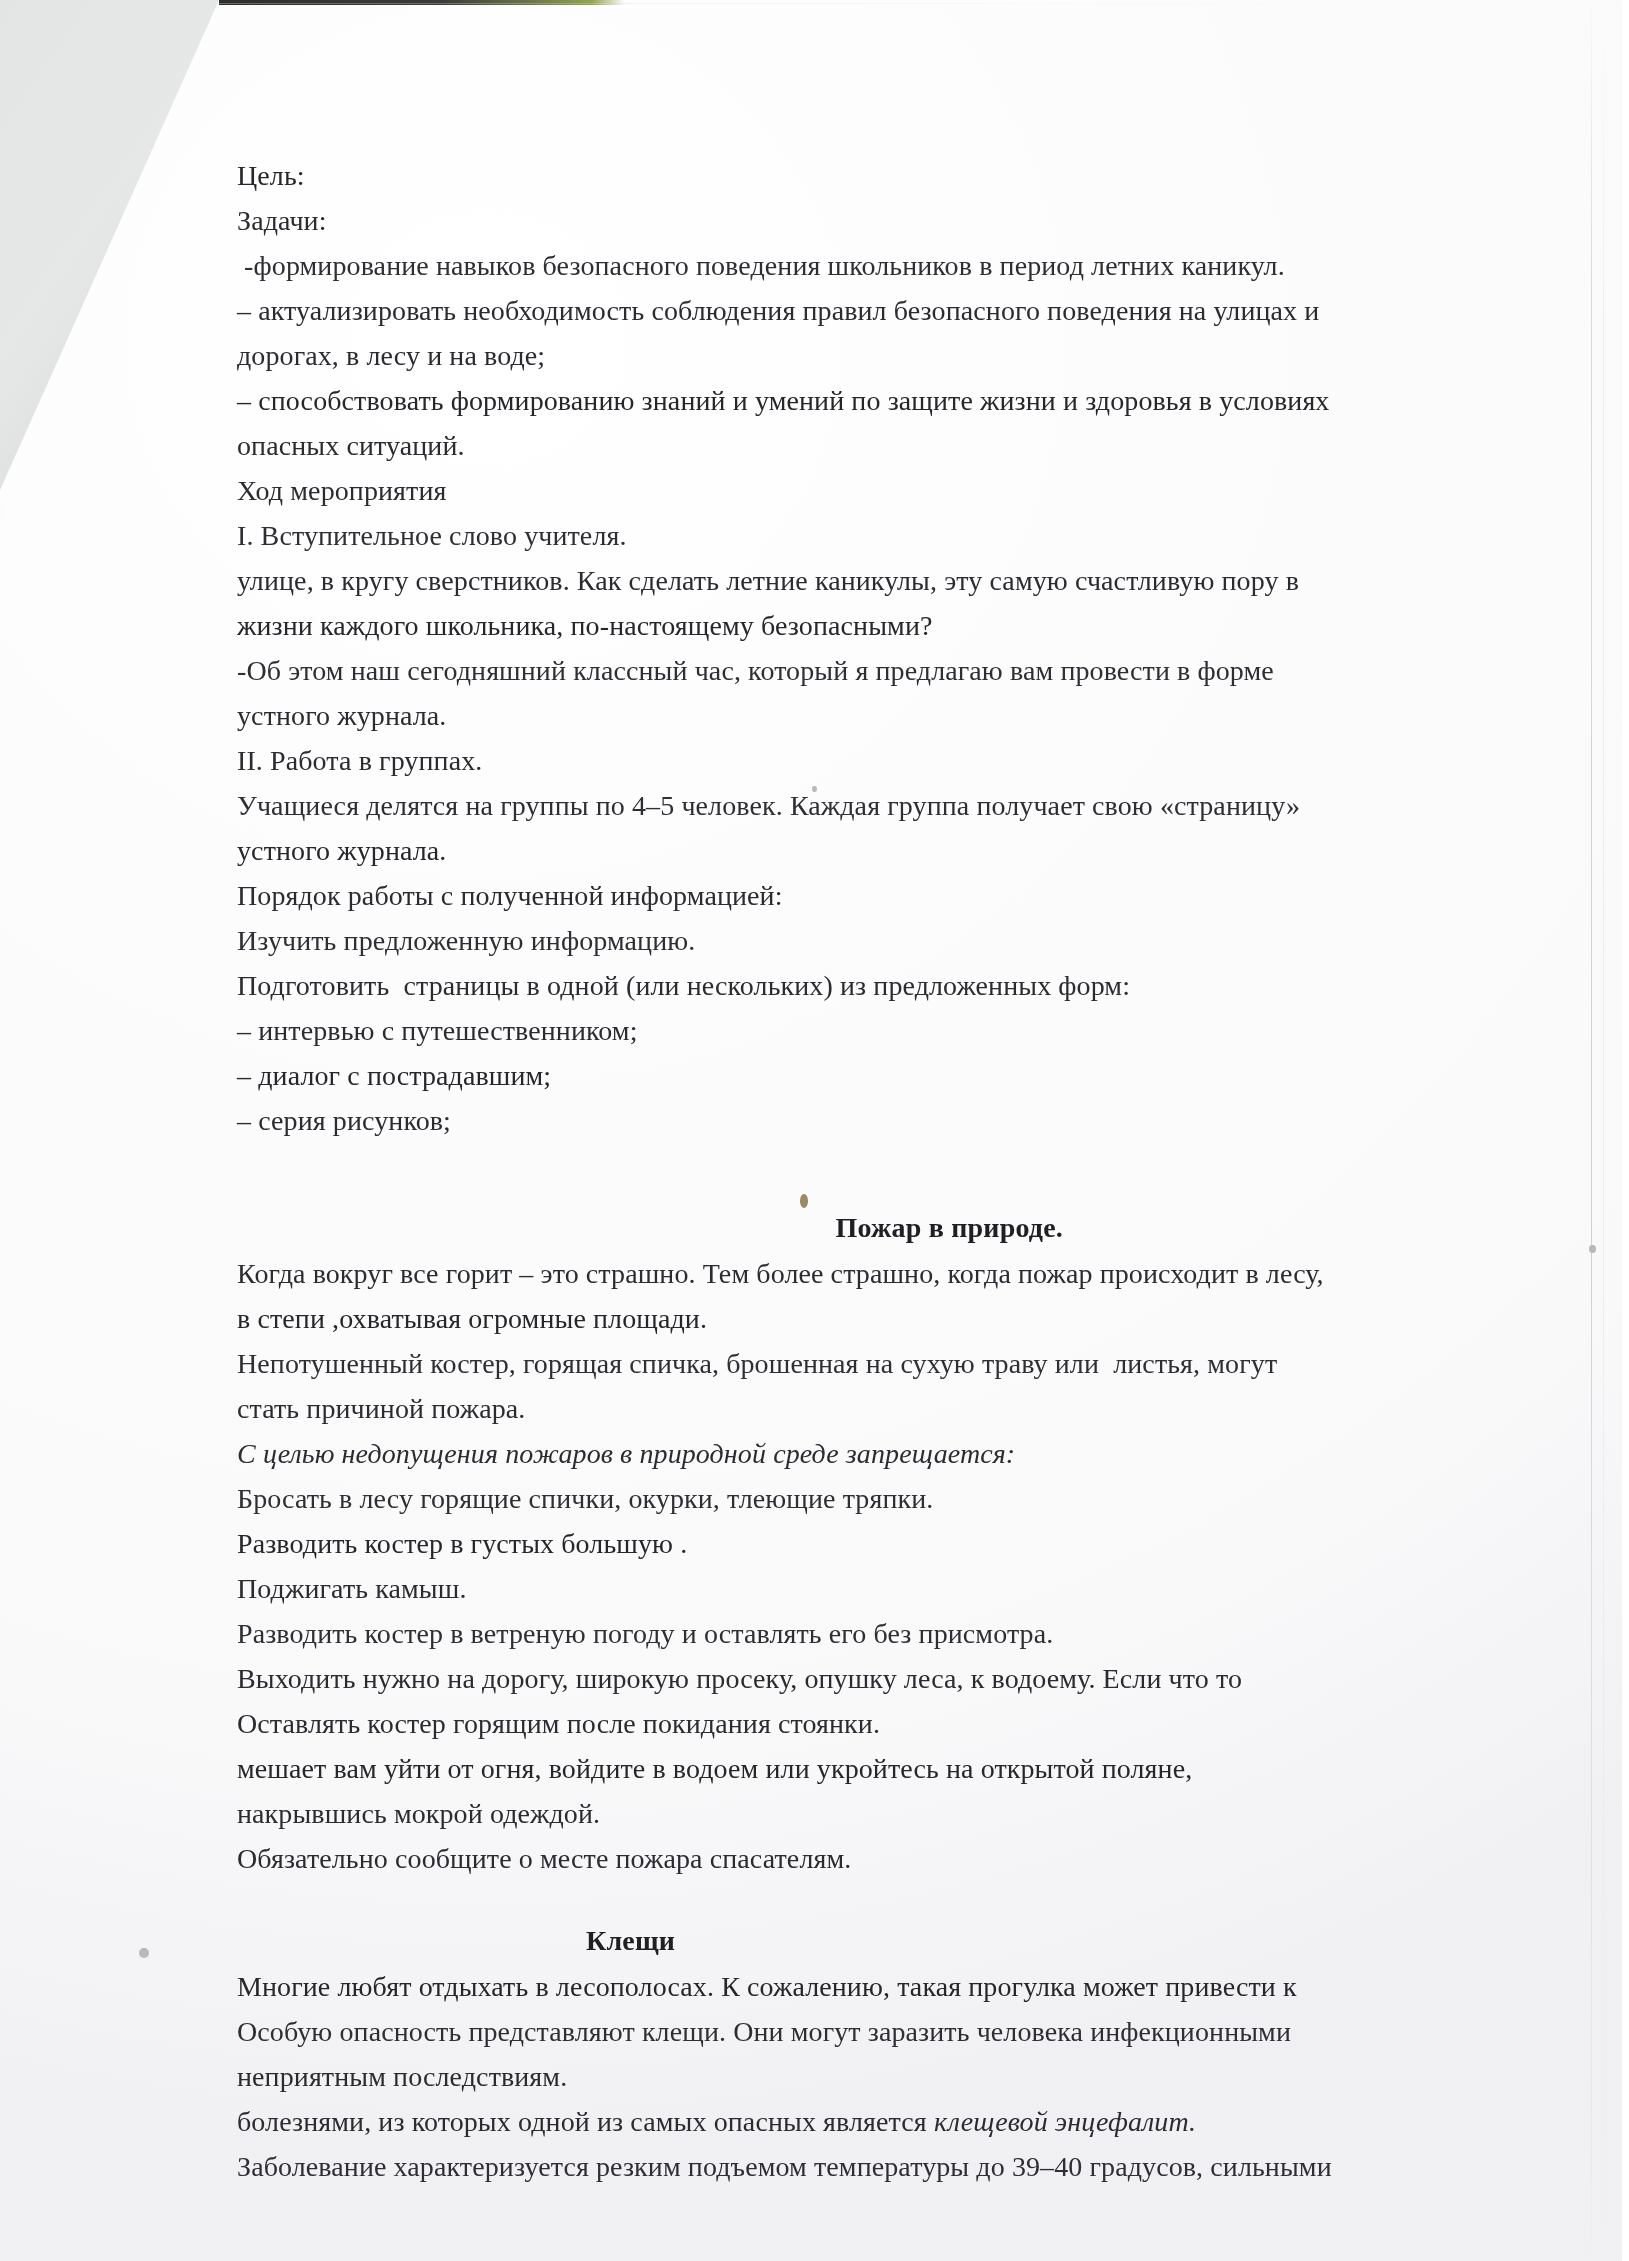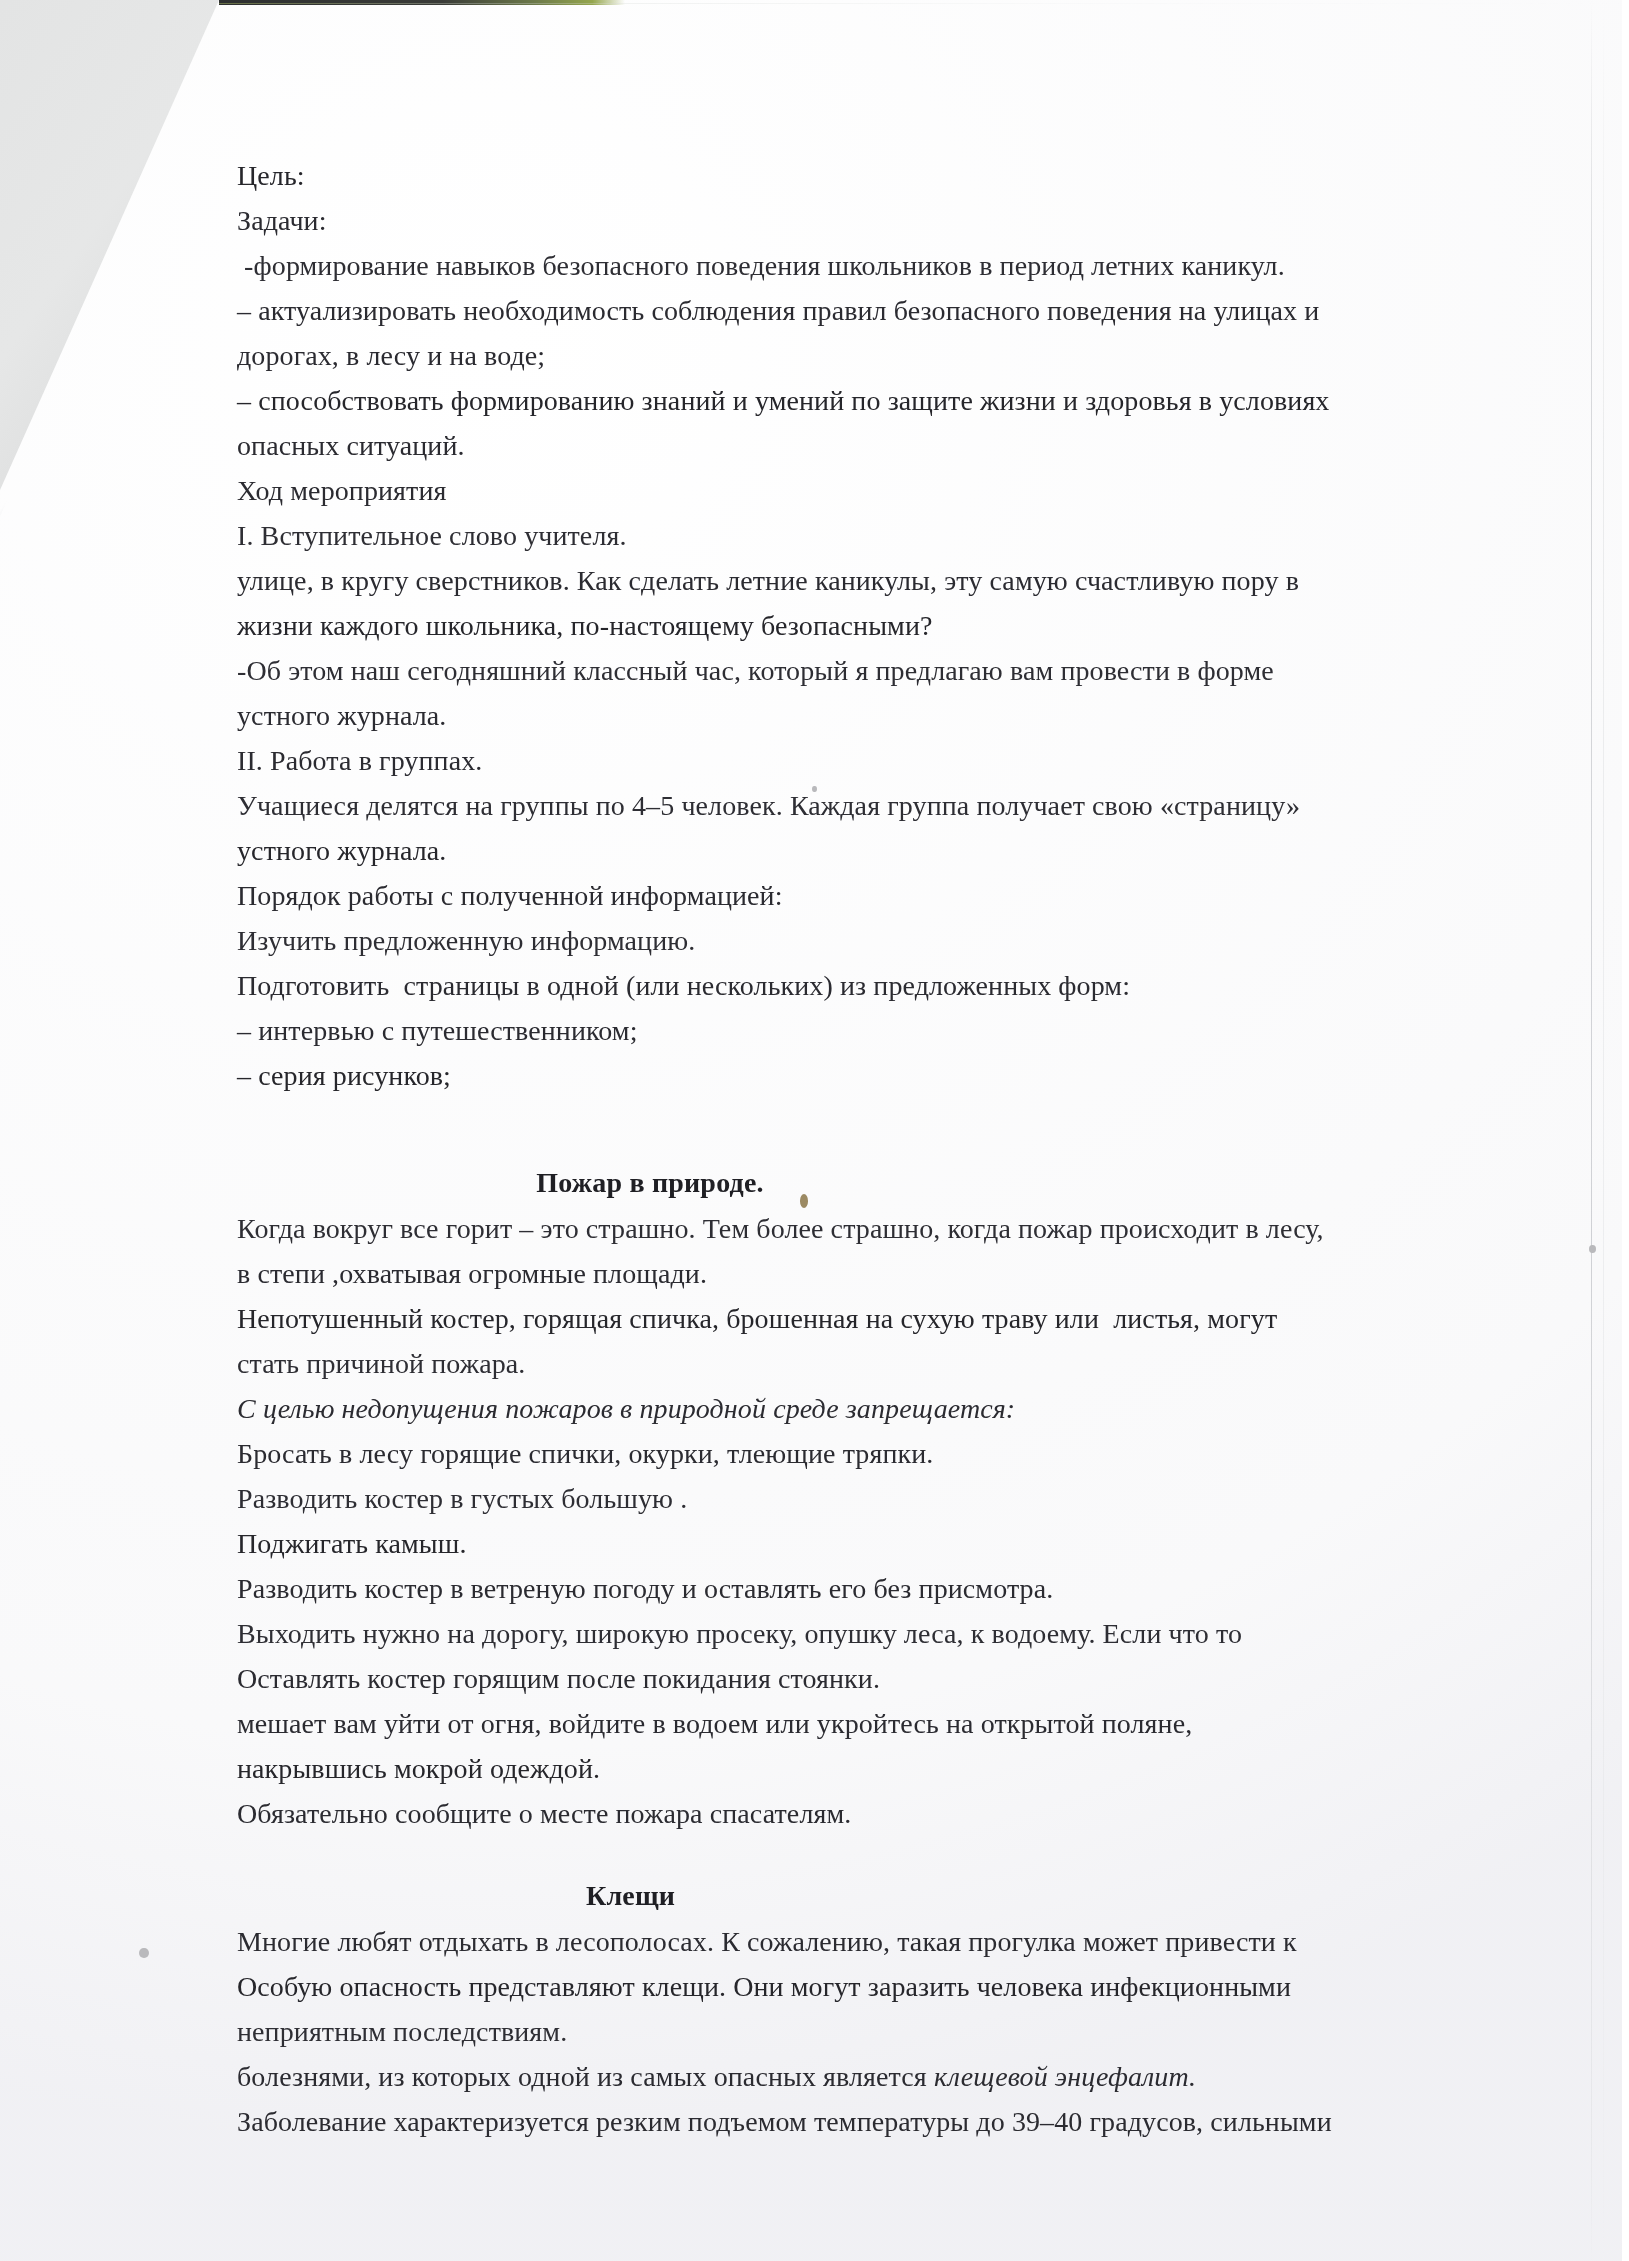--- a/index.html
+++ b/index.html
@@ -121,20 +121,21 @@
     font-size: 28px;
     line-height: 46px;
     font-weight: bold;
     text-align: center;
     color: #1f1f24;
     letter-spacing: 0.2px;
   }
 
   .heading.narrow {
     padding-right: 406px;
+    text-align: right;
   }
   .heading.narrow2 {
     padding-right: 445px;
   }
 
   .it { font-style: italic; }
 
   
   .ln:nth-child(3n)   { color: #2e2e34; }
   .ln:nth-child(5n+1) { color: #26262b; }
@@ -173,20 +174,21 @@
     <div class="ln">жизни каждого школьника, по-настоящему безопасными?</div>
     <div class="ln">-Об этом наш сегодняшний классный час, который я предлагаю вам провести в форме</div>
     <div class="ln">устного журнала.</div>
     <div class="ln">II. Работа в группах.</div>
     <div class="ln">Учащиеся делятся на группы по 4–5 человек. Каждая группа получает свою «страницу»</div>
     <div class="ln">устного журнала.</div>
     <div class="ln">Порядок работы с полученной информацией:</div>
     <div class="ln">Изучить предложенную информацию.</div>
     <div class="ln">Подготовить  страницы в одной (или нескольких) из предложенных форм:</div>
     <div class="ln">– интервью с путешественником;</div>
+    <div class="ln">– диалог с пострадавшим;</div>
     <div class="ln">– серия рисунков;</div>
 
     <div class="gap-lg"></div>
 
     <div class="heading narrow">Пожар в природе.</div>
 
     <div class="ln">Когда вокруг все горит – это страшно. Тем более страшно, когда пожар происходит в лесу,</div>
     <div class="ln">в степи ,охватывая огромные площади.</div>
     <div class="ln">Непотушенный костер, горящая спичка, брошенная на сухую траву или  листья, могут</div>
     <div class="ln">стать причиной пожара.</div>

